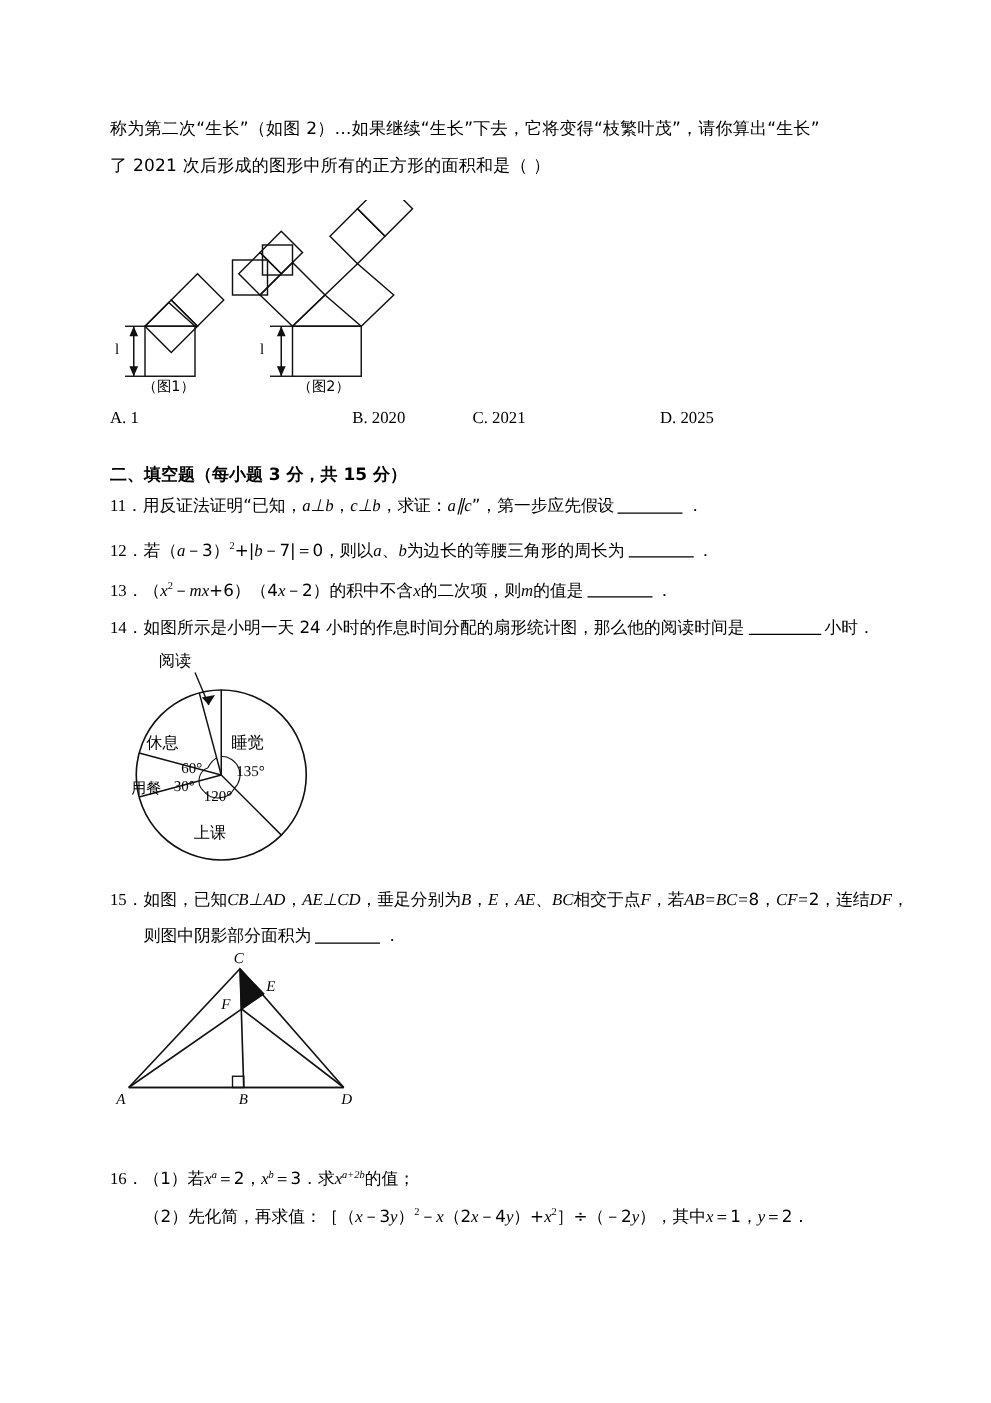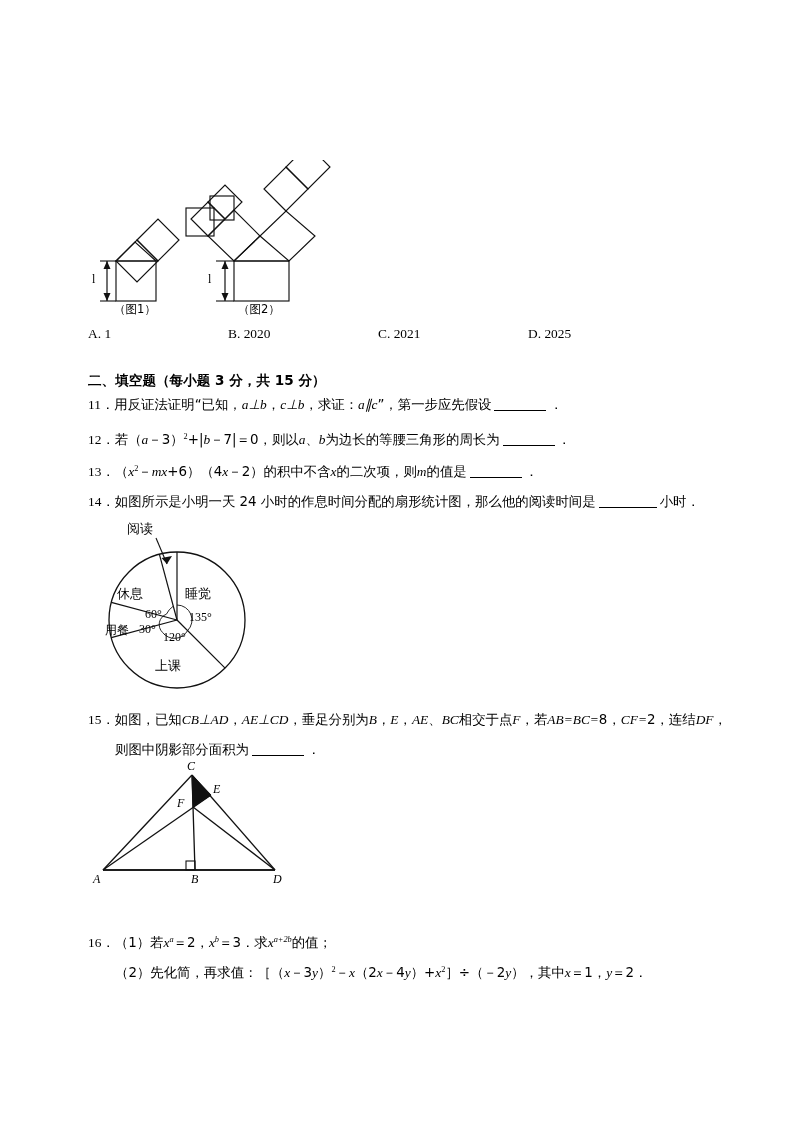--- a/index.html
+++ b/index.html
@@ -57,36 +57,38 @@
     position: absolute;
     left: 88px;
     top: 326px;
     width: 620px;
     font-size: 13.4px;
   }
   .options span {
     display: inline-block;
   }
   .opt-a { width: 140px; }
-  .opt-b { width: 150px; }
+  .opt-b { width: 150px; text-align: center; }
   .opt-c { width: 150px; }
   .fig-caption {
     font-size: 11.5px;
     text-align: center;
   }
   .abs { position: absolute; }
   .cjk { font-family: "DejaVu Sans", "Liberation Sans", sans-serif; }
   .mtxt { font-family: "Liberation Serif", serif; }
 </style>
 </head>
 <body>
 
 <div id="page">
 
   <div class="content" style="top:88px;">
+    <div class="para cjk">称为第二次“生长”（如图 2）…如果继续“生长”下去，它将变得“枝繁叶茂”，请你算出“生长”</div>
+    <div class="para cjk">了 2021 次后形成的图形中所有的正方形的面积和是（        ）</div>
   </div>
 
   <div class="abs" style="left:88px; top:160px; width:300px; height:160px;">
     <svg width="300" height="160" viewBox="0 0 300 160">
       <g fill="none" stroke="#111" stroke-width="1.15">
 
         <rect x="28" y="101" width="40" height="40"></rect>
 
         <polygon points="28,101 49,80 70,101 49,122"></polygon>
         <polygon points="49,80 70,59 91,80 70,101"></polygon>

